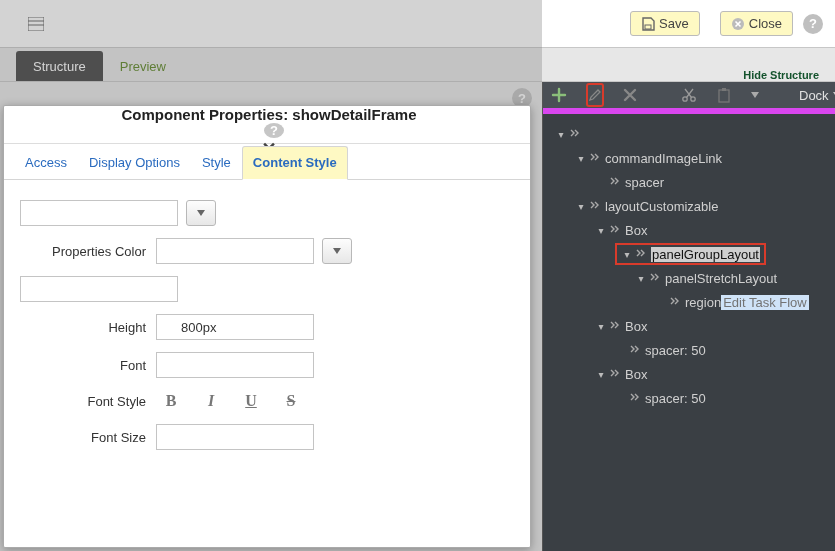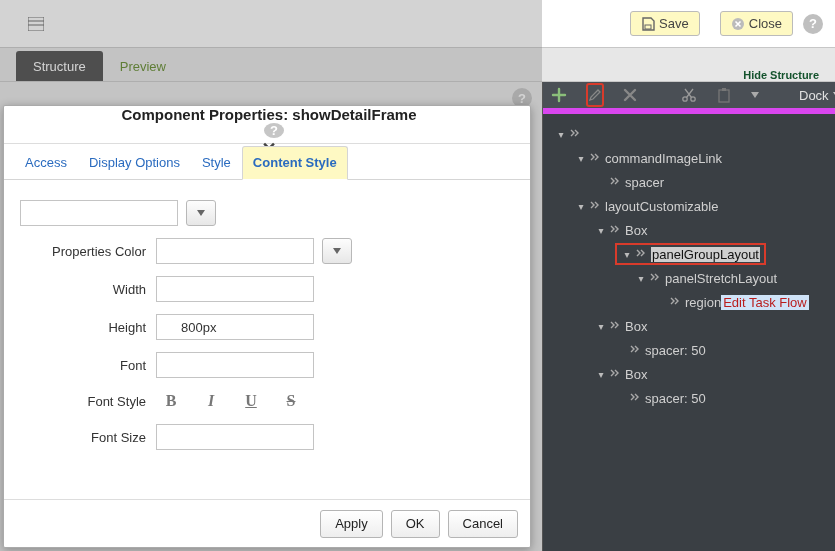--- a/index.html
+++ b/index.html
@@ -29,21 +29,21 @@
   .dock { font-size:13px; color:#e0e0e0; display:flex; align-items:center; gap:4px;}
   .tree { padding:8px 4px 8px 8px; overflow:auto; flex:1;}
   .node { display:flex; align-items:center; height:24px; white-space:nowrap;}
   .tw { width:12px; text-align:center; color:#bbb; font-size:10px; margin-right:2px;}
   .tag { color:#aaa; font-size:12px; margin-right:4px;}
   .node .label {}
   .node.selected { }
   .node.selected .label, .node.selected .tw { }
   .selbox { background:#cfcfcf; color:#111; padding:0 1px; }
   .redbox { border:2px solid #d93b2b; padding:0 4px; display:inline-flex; align-items:center; height:22px;}
-  .linklabel { background:#cfe3f8; color:#b91c1c; padding:0 2px;}
+  .linklabel { background:#cfe3f8; color:#737373; padding:0 2px;}
 
   
   .dialog { position:absolute; left:3px; top:105px; width:528px; height:443px; background:#fff; border:1px solid #aaa; border-radius:2px; z-index:50; box-shadow:0 2px 10px rgba(0,0,0,0.3); display:flex; flex-direction:column;}
   .dlg-title { height:38px; display:flex; align-items:center; padding:0 10px 0 14px; border-bottom:1px solid #ddd;flex-direction:column;}
   .dlg-title .ttext { font-size:15px; font-weight:bold; color:#222;}
   .dlg-title .spacer { flex:1;}
   .dlg-tabs { height:36px; display:flex; align-items:flex-end; padding:0 10px; border-bottom:1px solid #d5d5d5;}
   .dlg-tab { padding:8px 10px 9px 10px; font-size:13px; color:#2a6bbf; cursor:pointer; border:1px solid transparent; border-bottom:none;}
   .dlg-tab.active { color:#2a6bbf; font-weight:bold; border:1px solid #d5d5d5; border-bottom:1px solid #fff; margin-bottom:-1px; border-radius:3px 3px 0 0; background:#fef9c3;}
   .dlg-body { flex:1; position:relative; overflow:hidden;}
@@ -273,21 +273,20 @@
       <div class="form-row">
         <span class="lab">Properties Color</span>
         <input class="inp" value="" style="">
         <span class="dd">
             <svg width="8" height="6" viewBox="0 0 8 6">
               <path d="M0 0h8L4 6z" fill="#666"></path>
             </svg>
           </span>
       </div>
       <div class="form-row">
-        <span class="lab">Width</span>
         <input class="inp" value="" style="">
       </div>
       <div class="form-row">
         <span class="lab">Height</span>
         <input class="inp" value="800px" style="">
       </div>
       <div class="form-row">
         <span class="lab">Font</span>
         <input class="inp" value="" style="">
       </div>
@@ -300,18 +299,13 @@
           <span class="style-btn st">S</span>
         </div>
       </div>
       <div class="form-row">
         <span class="lab">Font Size</span>
         <input class="inp" value="" style="">
       </div>
       <div style="height:40px"></div>
     </div>
   </div>
-  <div class="dlg-footer">
-    <button>Apply</button>
-    <button>OK</button>
-    <button>Cancel</button>
-  </div>
 </div>
 
 </body></html>

